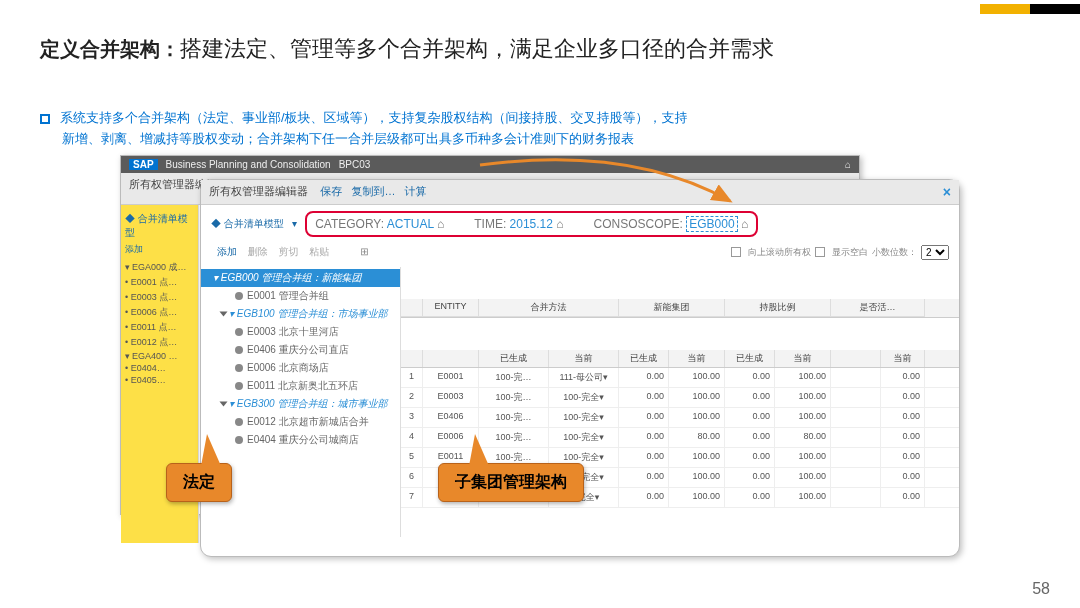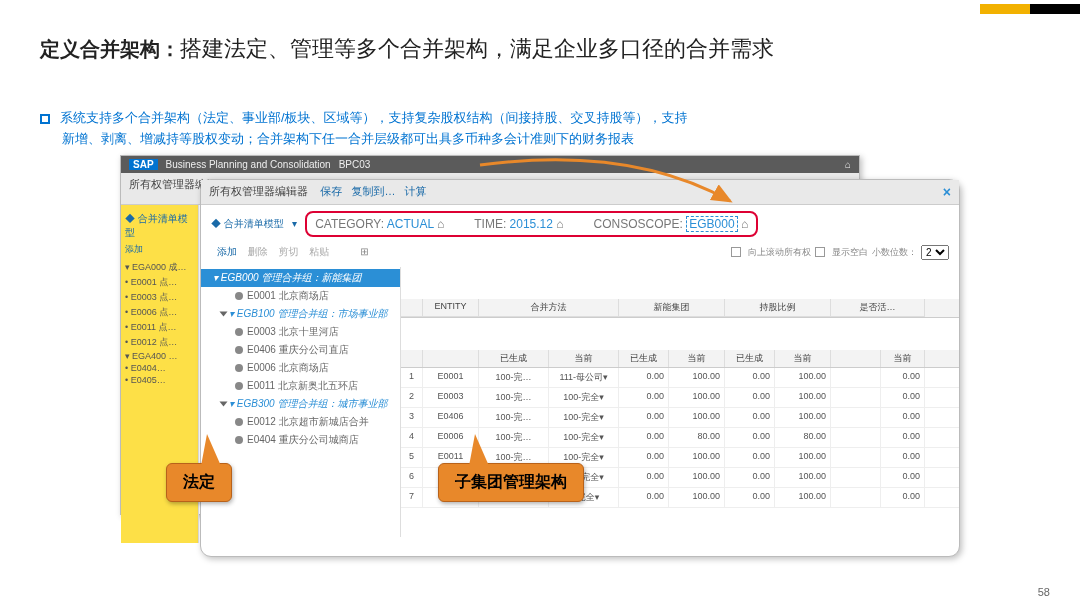--- a/index.html
+++ b/index.html
@@ -5,21 +5,21 @@
   * { margin: 0; padding: 0; box-sizing: border-box; }
   body { font-family: "Microsoft YaHei", Arial, sans-serif; background: #fff; width: 1080px; height: 608px; position: relative; overflow: hidden; }
   .slide { width: 1080px; height: 608px; position: relative; }
   .corners { position: absolute; top: 0; right: 0; }
   .corner-y { width: 50px; height: 10px; background: #f2b100; display: inline-block; }
   .corner-k { width: 50px; height: 10px; background: #000; display: inline-block; }
   .title-row { position: absolute; top: 34px; left: 40px; font-size: 22px; color: #222; }
   .title-bold { font-weight: 700; font-size: 20px; margin-top: 23px; }
   .bullet-box { position: absolute; top: 108px; left: 40px; color: #0073d1; font-size: 13px; line-height: 1.6; }
   .sq { display: inline-block; width: 10px; height: 10px; border: 2px solid #0073d1; margin-right: 10px; vertical-align: middle; }
-  .page-num { position: absolute; bottom: 10px; right: 30px; font-size: 11px; color: #666; }
+  .page-num { position: absolute; bottom: 10px; right: 30px; font-size: 16px; color: #666; }
   .fig { position: absolute; top: 147px; left: 120px; width: 800px; height: 400px; }
   .win { position: absolute; background: #fff; border: 1px solid #bbb; box-shadow: 2px 2px 6px rgba(0,0,0,.25); }
   .win.back { top: 8px; left: 0; width: 740px; height: 360px; }
   .win.front { top: 32px; left: 80px; width: 760px; height: 378px; border-radius: 11px; }
   .app-bar { background: #5b5b5b; color: #eee; font-size: 10px; padding: 3px 8px; display: flex; align-items: center; gap: 8px; }
   .app-bar .sap { background: #0073d1; color: #fff; padding: 0 4px; font-weight: 700; }
   .win-title { background: #e9e9e9; color: #444; font-size: 11px; padding: 4px 8px; border-bottom: 1px solid #ccc; display: flex; justify-content: space-between; }
   .win-acts { background: #f7f7f7; font-size: 11px; padding: 4px 8px; border-bottom: 1px solid #ddd; color: #1a6aa8; }
   .win-acts span { margin-right: 12px; cursor: pointer; }
   .close-x { color: #2b8fd6; font-size: 14px; font-weight: 700; }
@@ -145,21 +145,21 @@
               <span>向上滚动所有权</span>
             <span class="chk"></span>
               <span>显示空白</span>
             <span>小数位数：</span>
             <select><option>2</option></select>
           </div>
         </div>
         <div class="main-cols">
           <div class="tree">
             <div class="tree-node root">▾ EGB000 管理合并组：新能集团</div>
-            <div class="tree-node leaf"><span class="bul"></span><span>E0001 北京商场店</span></div>
+            <div class="tree-node leaf"><span class="bul"></span><span>E0001 管理合并组</span></div>
             <div class="tree-node grp"><span class="tri"></span><span>▾ EGB100 管理合并组：市场事业部</span></div>
             <div class="tree-node leaf"><span class="bul"></span><span>E0003 北京十里河店</span></div>
             <div class="tree-node leaf"><span class="bul"></span><span>E0406 重庆分公司直店</span></div>
             <div class="tree-node leaf"><span class="bul"></span><span>E0006 北京商场店</span></div>
             <div class="tree-node leaf"><span class="bul"></span><span>E0011 北京新奥北五环店</span></div>
             <div class="tree-node grp"><span class="tri"></span><span>▾ EGB300 管理合并组：城市事业部</span></div>
             <div class="tree-node leaf"><span class="bul"></span><span>E0012 北京超市新城店合并</span></div>
             <div class="tree-node leaf"><span class="bul"></span><span>E0404 重庆分公司城商店</span></div>
           </div>
           <div class="grid">

